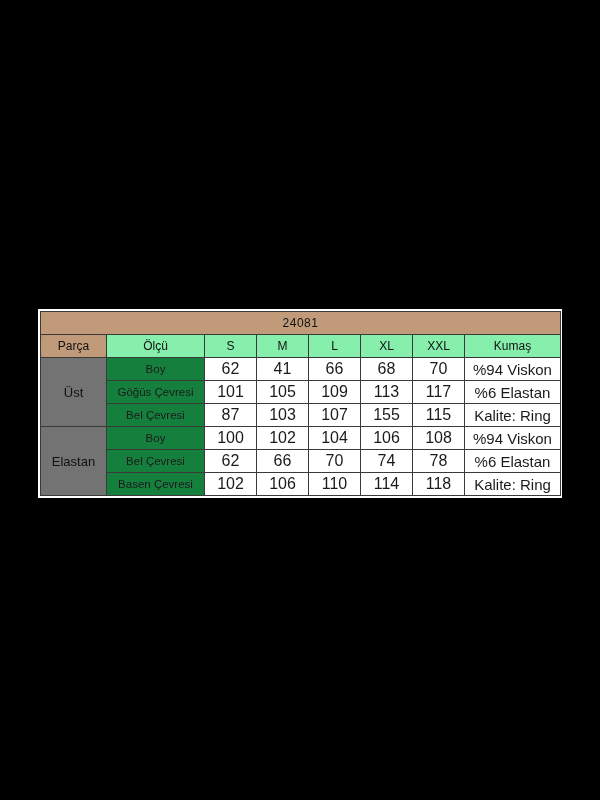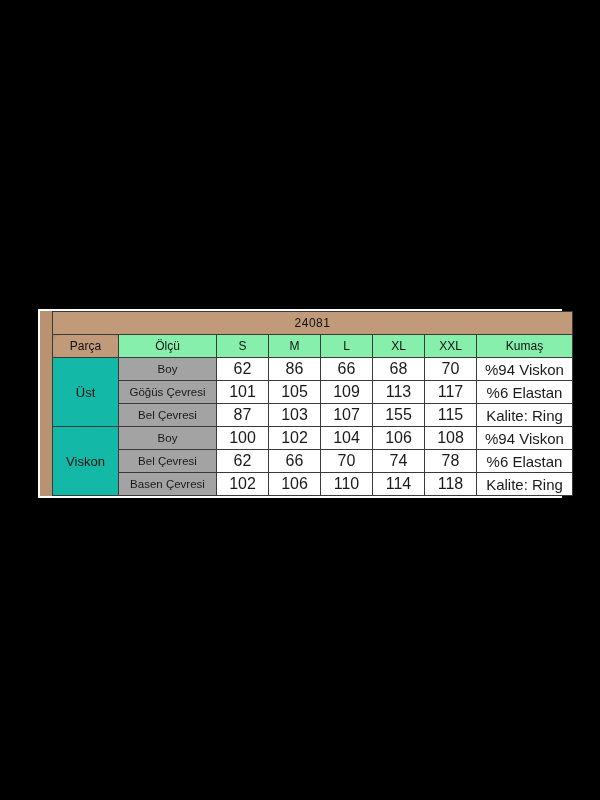--- a/index.html
+++ b/index.html
@@ -24,21 +24,20 @@
     border: 2px solid #ffffff;
     box-sizing: border-box;
   }
 
   table.chart {
     border-collapse: collapse;
     width: 100%;
     table-layout: fixed;
     font-size: 11px;
     color: #1a1a1a;
-    margin-left: 12px;
   }
 
   table.chart td, table.chart th {
     border: 1px solid #3a3a3a;
     padding: 0;
     height: 22px;
     vertical-align: middle;
     text-align: center;
     font-weight: normal;
   }
@@ -57,28 +56,28 @@
     font-weight: bold;
     font-size: 12px;
     color: #111;
   }
   .head-cell.tan {
     background: #c09a79;
     border-radius: 8px;
   }
 
   .group-cell {
-    background: #14b8a6;
+    background: #737373;
     font-weight: bold;
     font-size: 13px;
     color: #111;
   }
 
   .measure-cell {
-    background: #a3a3a3;
+    background: #15803d;
     text-align: left;
     padding-left: 7px;
     font-size: 11.5px;
   }
 
   .val-cell {
     background: #ffffff;
     font-size: 16px;
   }
 
@@ -121,21 +120,21 @@
         <td class="head-cell">L</td>
         <td class="head-cell">XL</td>
         <td class="head-cell">XXL</td>
         <td class="head-cell">Kumaş</td>
       </tr>
 
       <tr>
         <td class="group-cell" rowspan="3">Üst</td>
         <td class="measure-cell">Boy</td>
         <td class="val-cell">62</td>
-        <td class="val-cell">86</td>
+        <td class="val-cell">41</td>
         <td class="val-cell">66</td>
         <td class="val-cell">68</td>
         <td class="val-cell">70</td>
         <td class="fabric-cell">%94 Viskon</td>
       </tr>
       <tr>
         <td class="measure-cell">Göğüs Çevresi</td>
         <td class="val-cell">101</td>
         <td class="val-cell">105</td>
         <td class="val-cell">109</td>
@@ -147,21 +146,21 @@
         <td class="measure-cell">Bel Çevresi</td>
         <td class="val-cell">87</td>
         <td class="val-cell">103</td>
         <td class="val-cell">107</td>
         <td class="val-cell">155</td>
         <td class="val-cell">115</td>
         <td class="fabric-cell">Kalite: Ring</td>
       </tr>
 
       <tr>
-        <td class="group-cell" rowspan="3">Viskon</td>
+        <td class="group-cell" rowspan="3">Elastan</td>
         <td class="measure-cell">Boy</td>
         <td class="val-cell">100</td>
         <td class="val-cell">102</td>
         <td class="val-cell">104</td>
         <td class="val-cell">106</td>
         <td class="val-cell">108</td>
         <td class="fabric-cell">%94 Viskon</td>
       </tr>
       <tr>
         <td class="measure-cell">Bel Çevresi</td>

